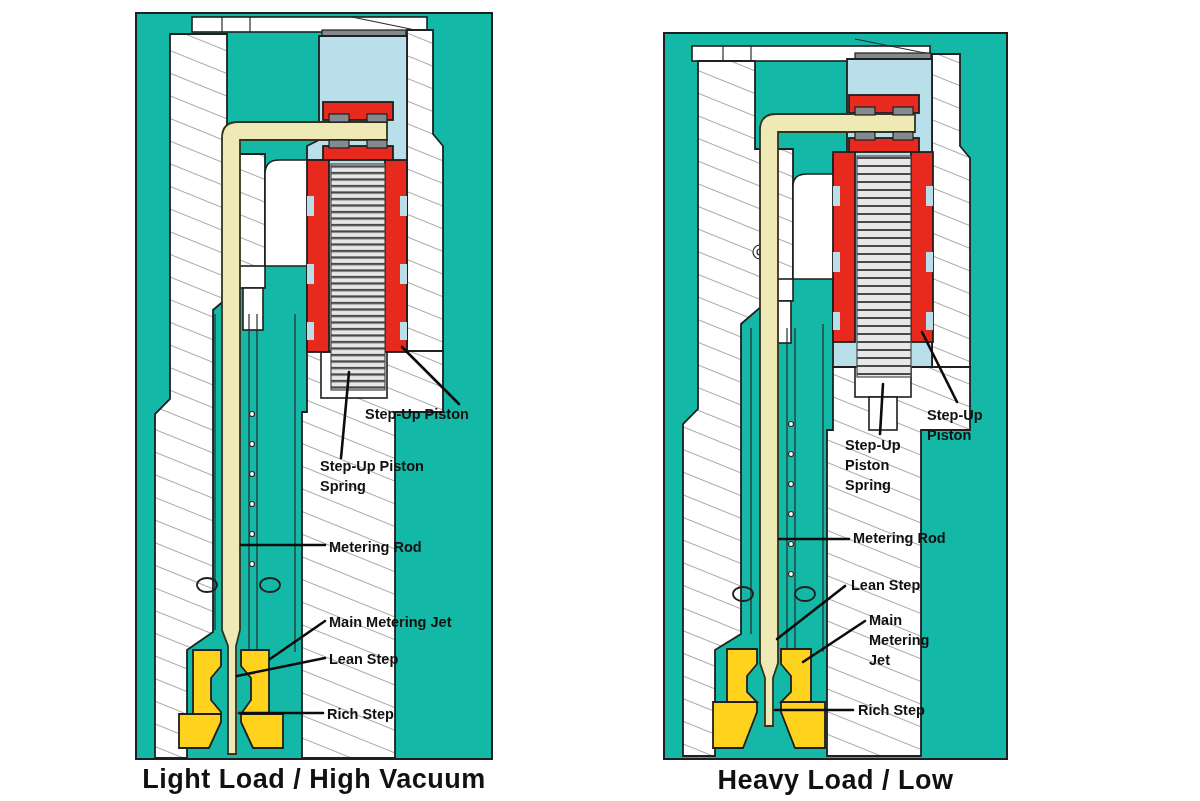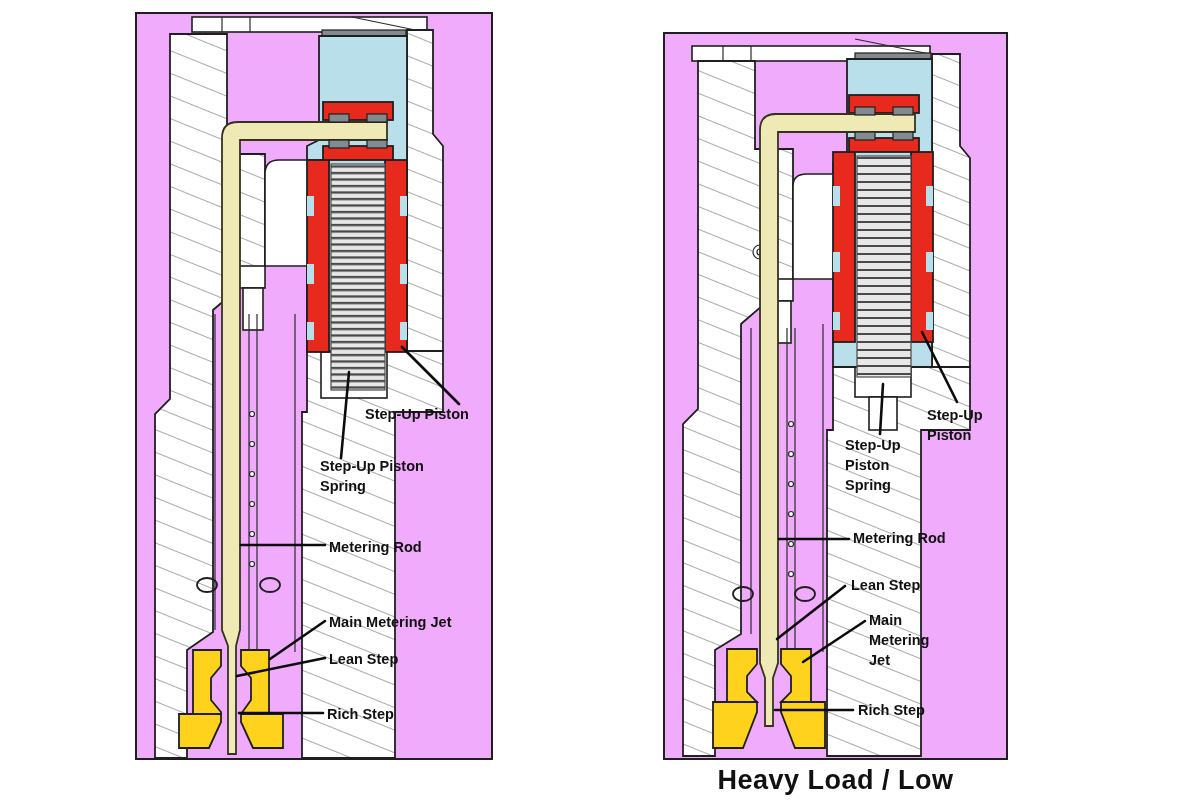--- a/index.html
+++ b/index.html
@@ -1,18 +1,18 @@
 <!DOCTYPE html>
 <html style="--c-outline: #1f1f1f; --c-hatch_line: #8d8d8d; --c-piston_red: #e8291e; --c-chamber_blue: #b9e0ea; --c-rod_cream: #efe9b6; --c-jet_gold: #ffd31d; --c-metal_gray: #828a8d; --c-spring_dark: #4a4a4a; --c-spring_light: #e7e7e7; --c-label_black: #111111;"><head>
 <meta charset="utf-8">
 <style>
   html,body{margin:0;padding:0;background:#ffffff;}
   .stage{position:relative;width:1200px;height:801px;background:#fff;overflow:hidden;
          font-family:"Liberation Sans","DejaVu Sans",sans-serif;}
-  .panel{position:absolute;background:#f0abfc;border:2px solid var(--c-outline,#1f1f1f);box-sizing:border-box;}
+  .panel{position:absolute;background:#14b8a6;border:2px solid var(--c-outline,#1f1f1f);box-sizing:border-box;}
   .panel svg{position:absolute;left:0;top:0;width:100%;height:100%;display:block;}
   .panel-left{left:135px;top:12px;width:358px;height:748px;}
   .panel-right{left:663px;top:32px;width:345px;height:728px;}
   .lbl{position:absolute;font-weight:700;font-size:14.5px;line-height:1.38;
        color:var(--c-label_black,#111);white-space:normal;}
   .caption{position:absolute;text-align:center;font-weight:700;font-size:27px;
            color:var(--c-label_black,#111);letter-spacing:.5px;}
   .cap-left{left:135px;top:764px;width:358px;}
   .cap-right{left:663px;top:765px;width:345px;}
   
@@ -229,14 +229,15 @@
     </svg>
 
     <div class="lbl" style="left:262px;top:371px;width:80px;">Step-Up Piston</div>
     <div class="lbl" style="left:180px;top:401px;width:85px;">Step-Up Piston Spring</div>
     <div class="lbl" style="left:188px;top:494px;width:140px;">Metering Rod</div>
     <div class="lbl" style="left:186px;top:541px;width:110px;">Lean Step</div>
     <div class="lbl" style="left:204px;top:576px;width:80px;">Main Metering Jet</div>
     <div class="lbl" style="left:193px;top:666px;width:110px;">Rich Step</div>
   </div>
 
+  <div class="caption cap-left">Light Load / High Vacuum</div>
   <div class="caption cap-right">Heavy Load / Low Vacuum</div>
 </div>
 
 </body></html>

